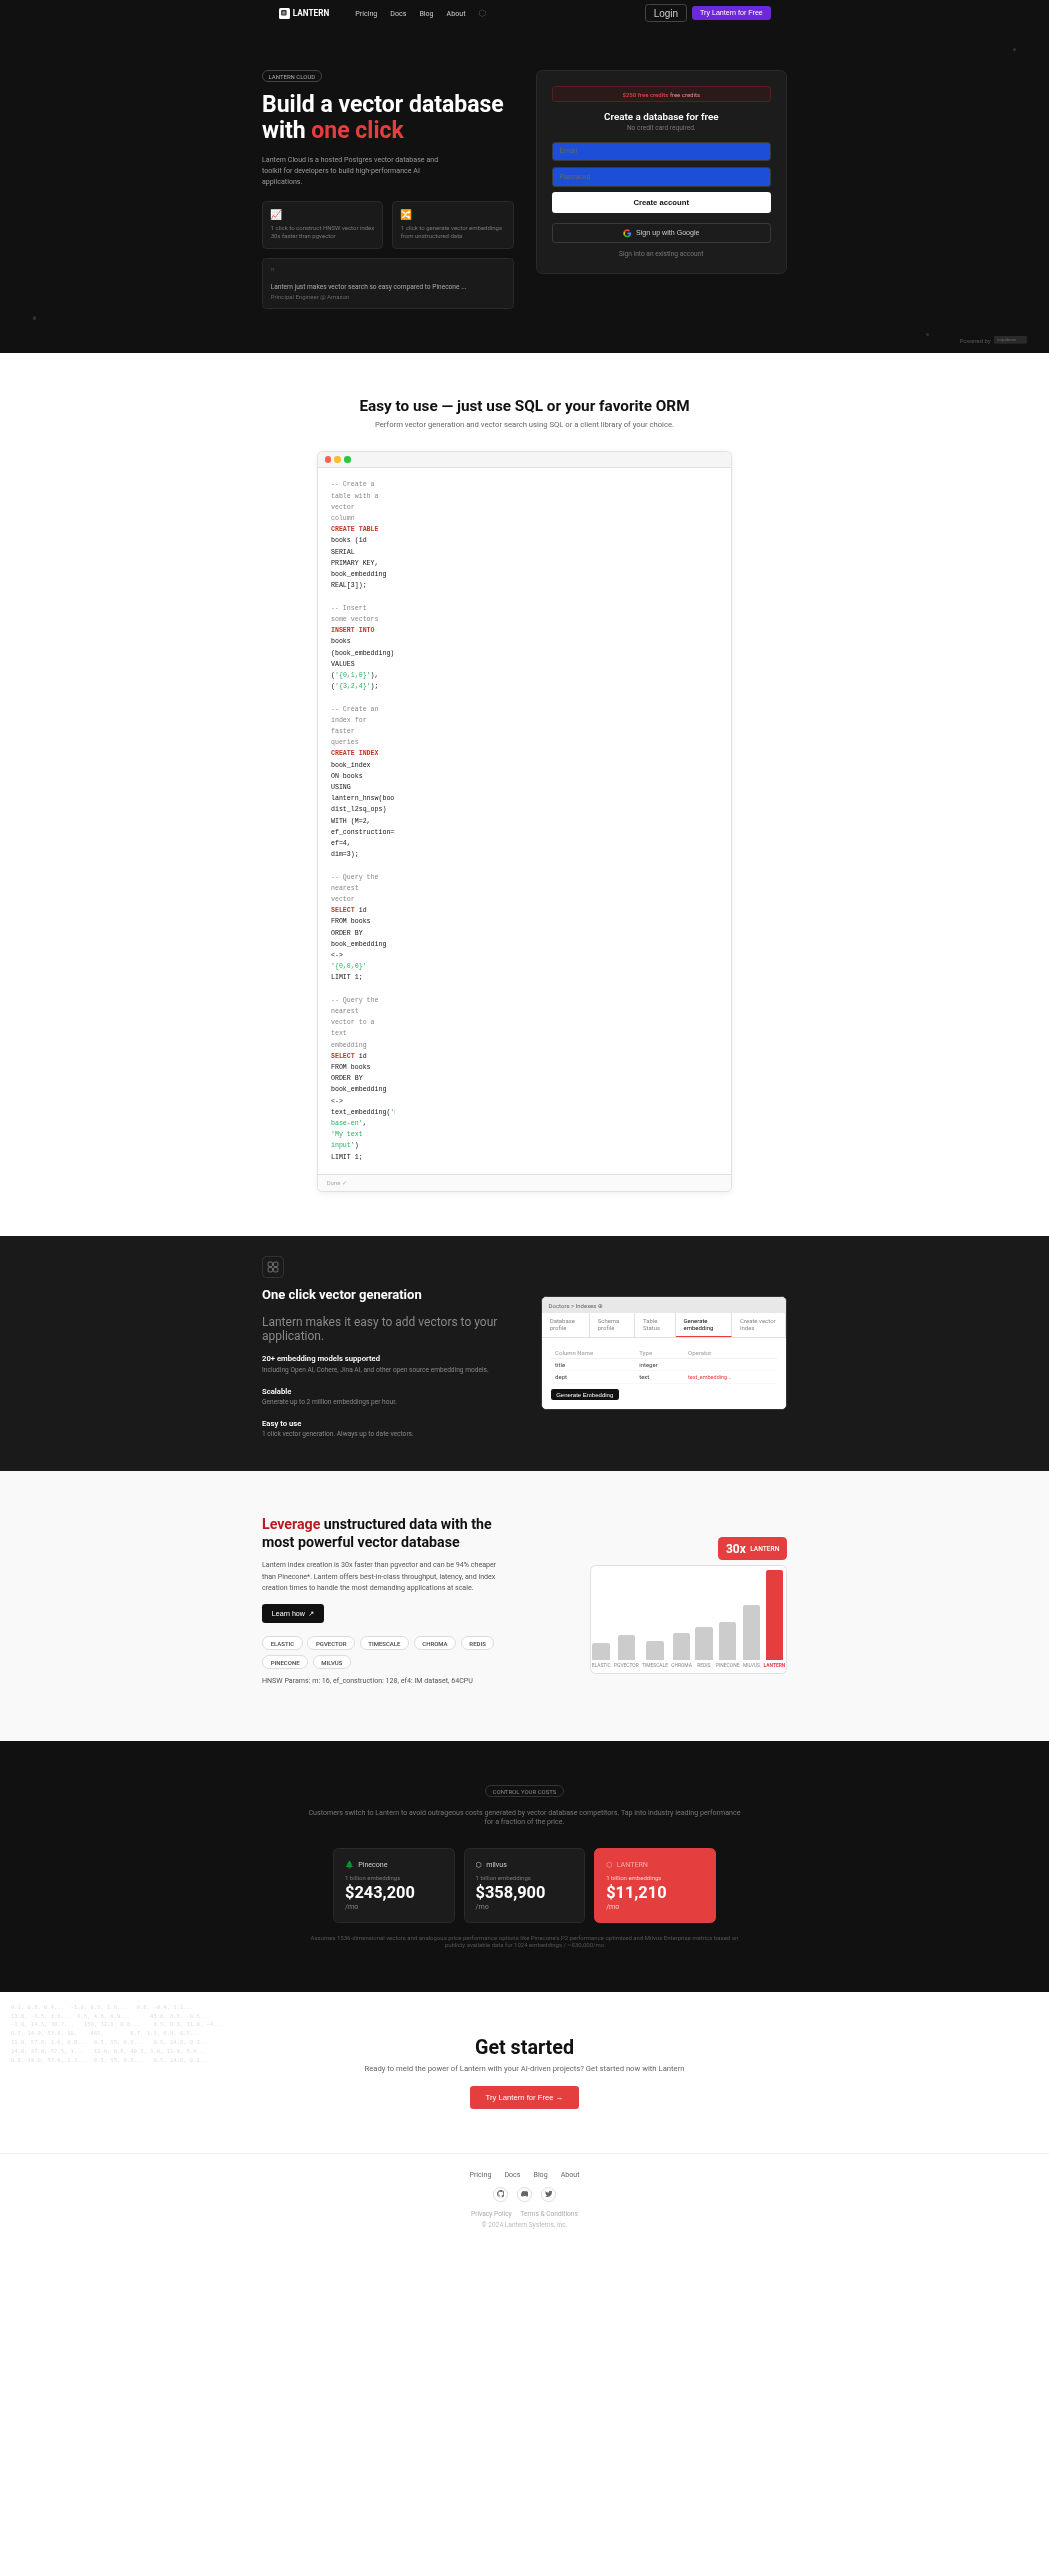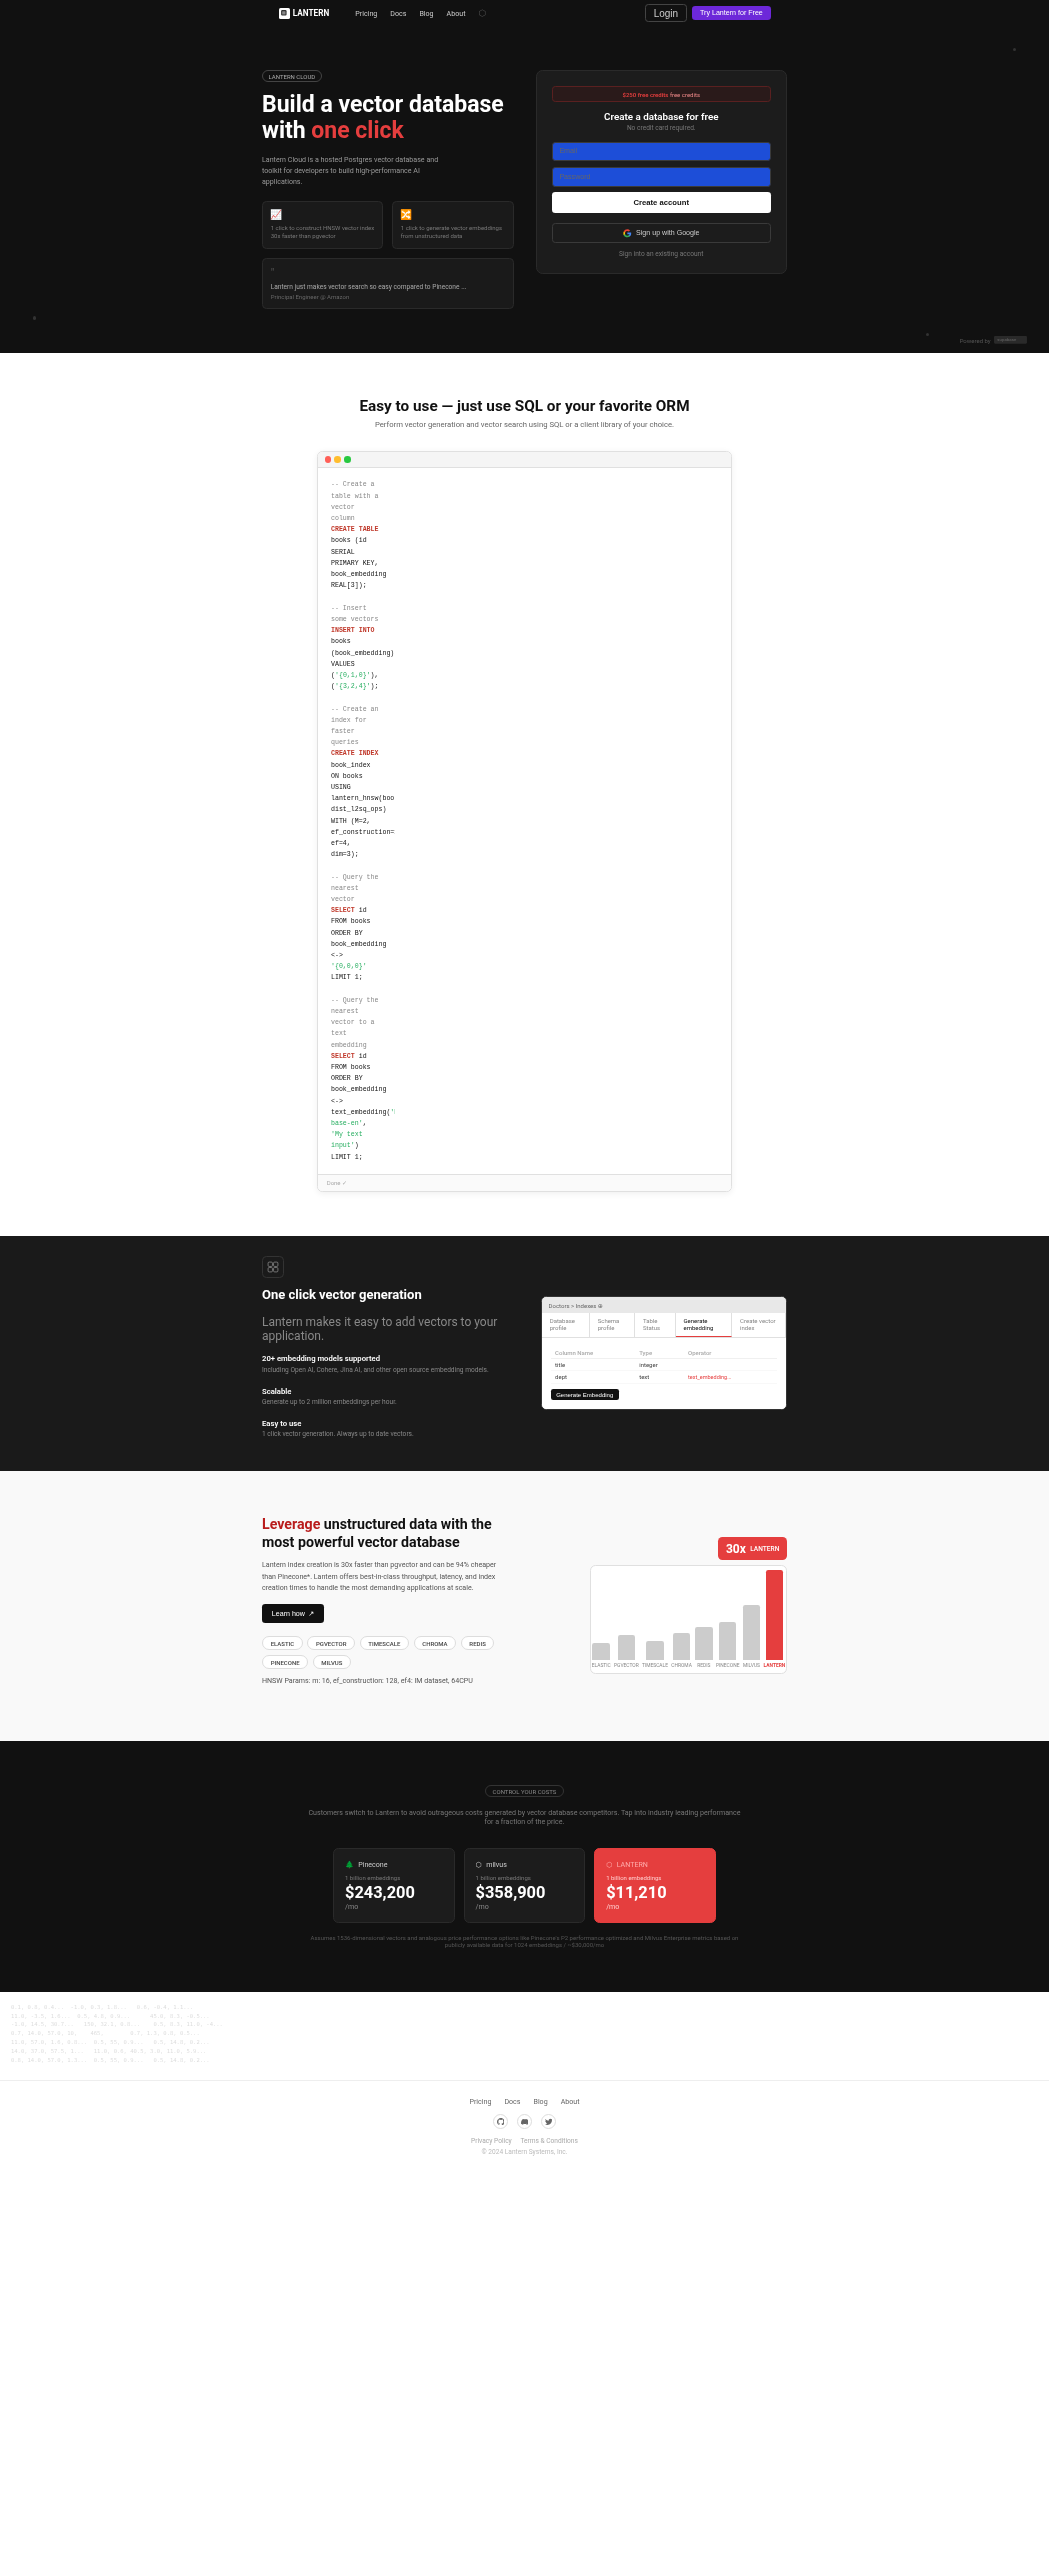--- a/index.html
+++ b/index.html
@@ -447,20 +447,25 @@
 
 <section class="section-getstarted">
   <div class="getstarted-numbers">0.1, 0.8, 0.4...  -1.0, 0.3, 1.8...   0.6, -0.4, 1.1...
 11.0, -3.5, 1.6...  0.5, 4.8, 0.9...      45.0, 8.3, -0.5...
 -1.0, 14.5, 30.7...   150, 32.1, 0.8...    0.5, 8.3, 11.0, -4...
 0.7, 14.0, 57.0, 10,    465,        0.7, 1.3, 0.8, 0.5...
 11.0, 57.0, 1.6, 0.8...  0.5, 55, 0.9...   0.5, 14.8, 0.2...
 14.0, 37.0, 57.5, 1...   11.0, 0.6, 40.5, 3.0, 11.0, 5.9...
 0.8, 14.0, 57.0, 1.3...  0.5, 55, 0.9...   0.5, 14.8, 0.2...  
 </div>
+  <div class="getstarted-content">
+    <h2>Get started</h2>
+    <p>Ready to meld the power of Lantern with your AI-driven projects? Get started now with Lantern</p>
+    <button class="btn-try-red">Try Lantern for Free →</button>
+  </div>
 </section>
 
 <footer>
   <div class="footer-nav">
     <a href="#">Pricing</a>
     <a href="#">Docs</a>
     <a href="#">Blog</a>
     <a href="#">About</a>
   </div>
   <div class="footer-icons">

